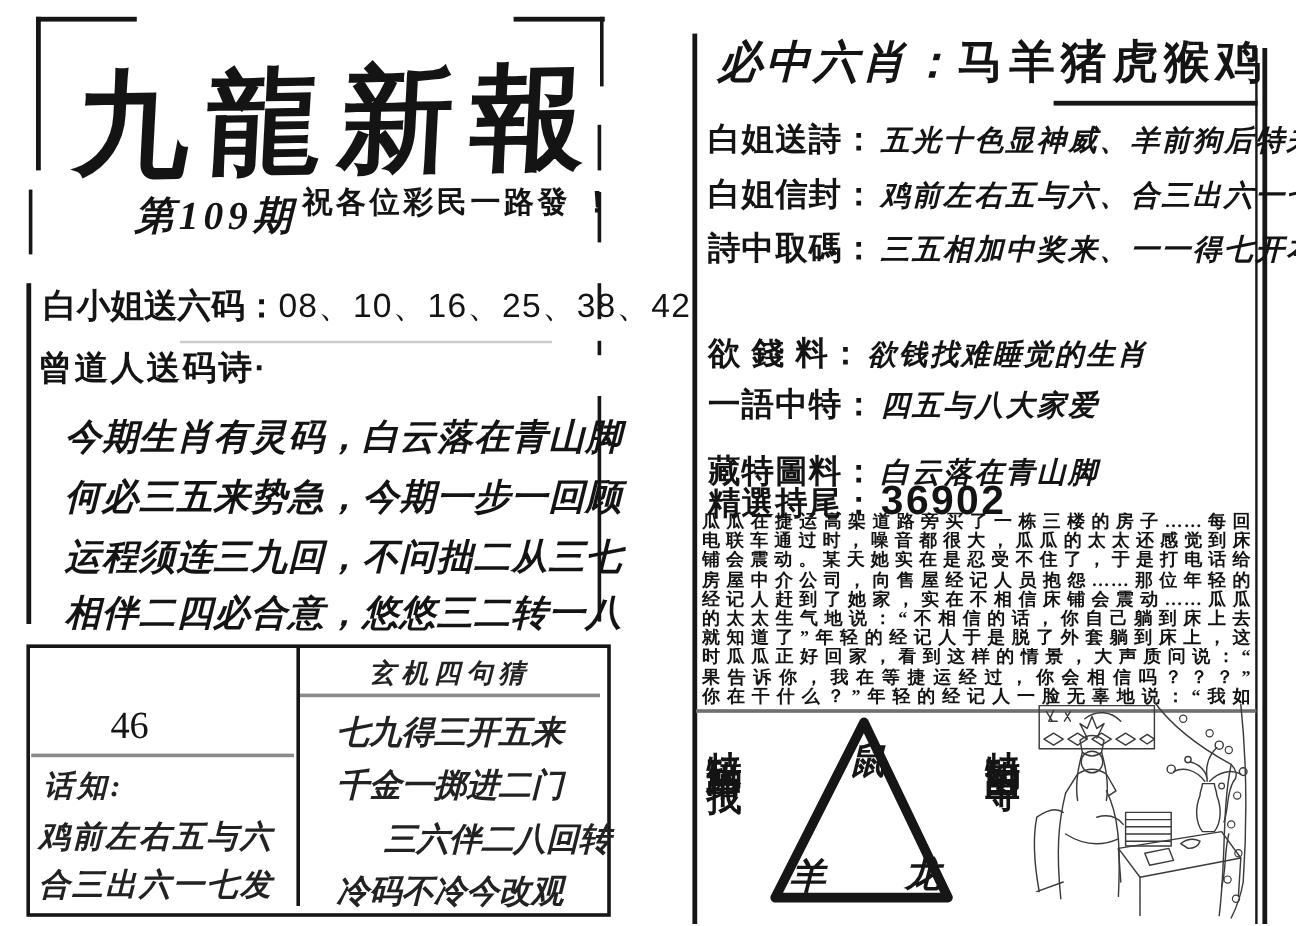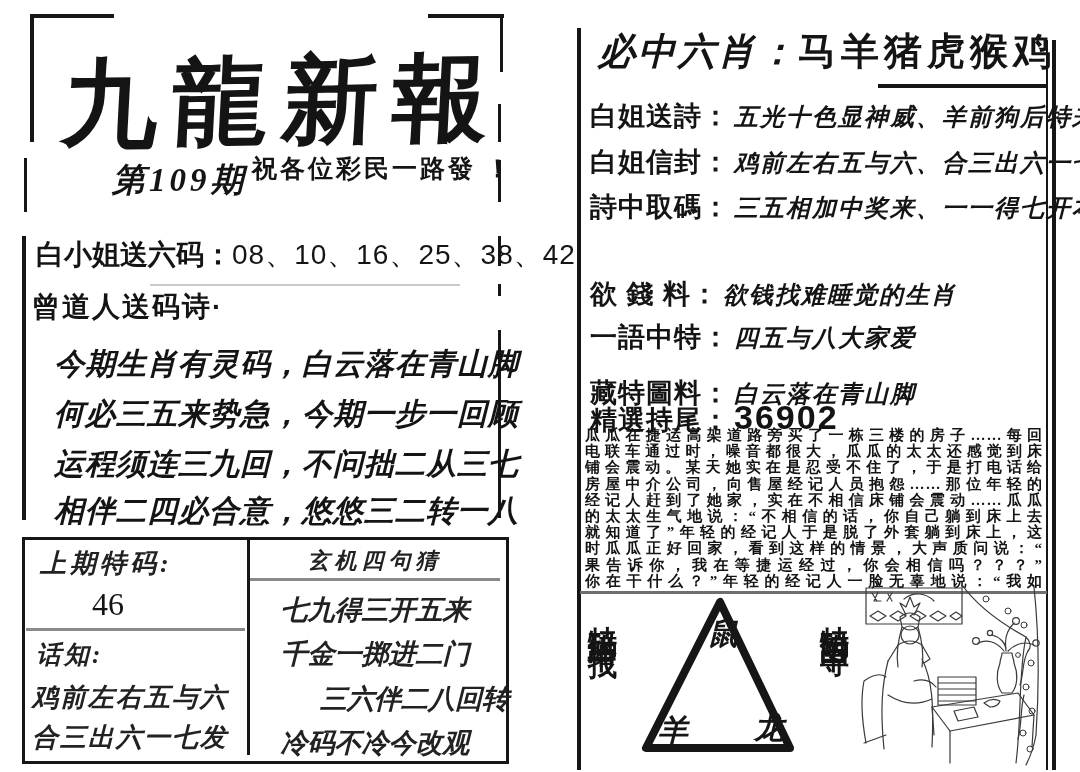--- a/index.html
+++ b/index.html
@@ -87,21 +87,20 @@
   <div class="poemline" style="top:344px;">今期生肖有灵码，白云落在青山脚</div>
   <div class="poemline" style="top:394px;">何必三五来势急，今期一步一回顾</div>
   <div class="poemline" style="top:444px;">运程须连三九回，不问拙二从三七</div>
   <div class="poemline" style="top:491px;">相伴二四必合意，悠悠三二转一八</div>
 
   <div class="blbox"></div>
   <div class="vline" style="left:247px;top:540px;width:3px;height:215px;"></div>
   <div class="gline" style="left:26px;top:628px;width:219px;height:3px;"></div>
   <div class="gline" style="left:250px;top:578px;width:250px;height:3px;"></div>
 
-  <div class="abs bl-cursive" style="left:40px;top:546px;font-size:26px;letter-spacing:4px;">上期特码:</div>
   <div class="abs" style="left:92px;top:586px;font-size:32px;">46</div>
   <div class="abs bl-cursive" style="left:36px;top:638px;font-size:25px;letter-spacing:3px;">话知:</div>
   <div class="abs bl-cursive" style="left:32px;top:680px;font-size:26px;letter-spacing:2px;">鸡前左右五与六</div>
   <div class="abs bl-cursive" style="left:32px;top:720px;font-size:26px;letter-spacing:2px;">合三出六一七发</div>
 
   <div class="abs bl-cursive" style="left:250px;top:546px;width:250px;text-align:center;font-size:22px;letter-spacing:5px;">玄机四句猜</div>
   <div class="abs bl-cursive" style="left:250px;top:592px;width:250px;text-align:center;font-size:27px;">七九得三开五来</div>
   <div class="abs bl-cursive" style="left:250px;top:636px;width:250px;text-align:center;font-size:27px;">千金一掷进二门</div>
   <div class="abs bl-cursive" style="left:259px;top:681px;width:250px;text-align:right;font-size:27px;">三六伴二八回转</div>
   <div class="abs bl-cursive" style="left:250px;top:725px;width:250px;text-align:center;font-size:27px;">冷码不冷今改观</div>

